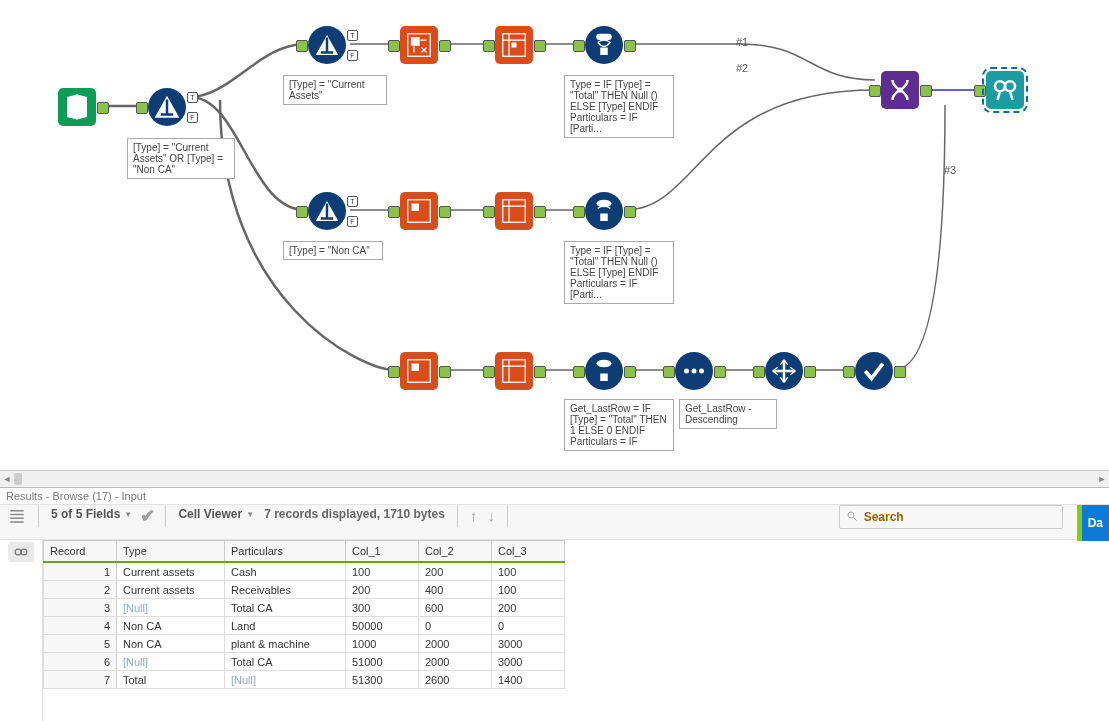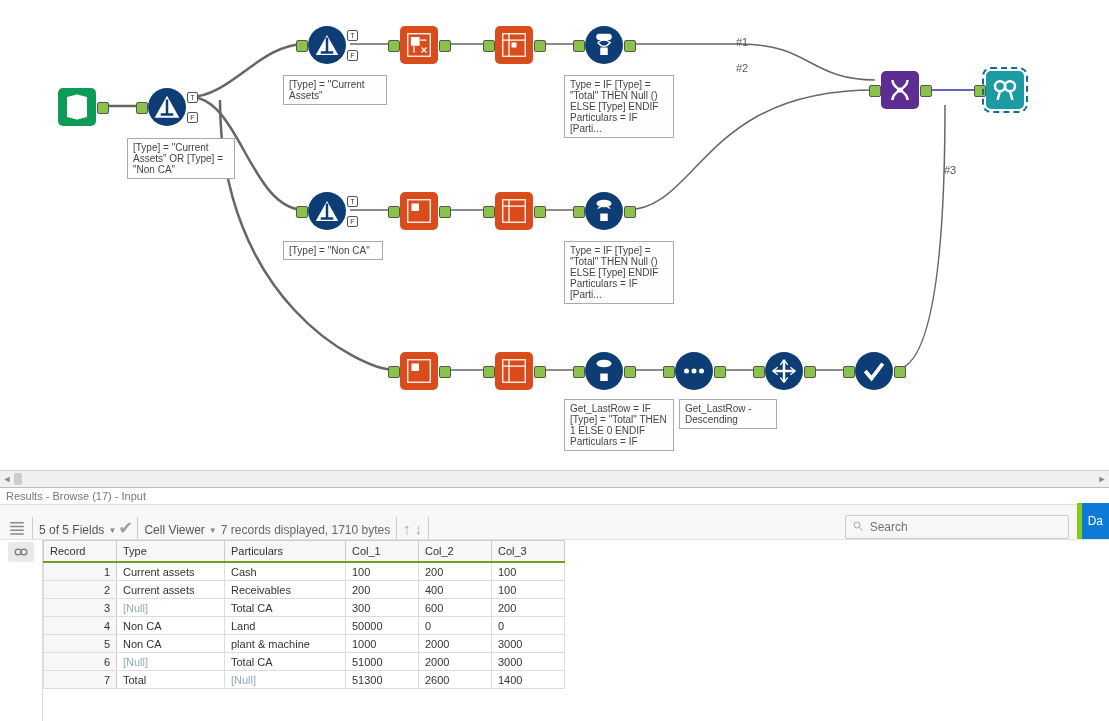--- a/index.html
+++ b/index.html
@@ -19,26 +19,26 @@
   .wire{position:absolute;stroke:#666;stroke-width:1.5;fill:none;}
   .wire.thick{stroke-width:2.5;}
   .wire.blue{stroke:#2d2dbb;}
   .scrollbar-h{position:absolute;left:0;bottom:0;width:1109px;height:16px;background:#f0f0f0;border-top:1px solid #ccc;}
   .scrollbar-h .thumb{position:absolute;left:14px;top:2px;width:8px;height:12px;background:#ccc;border-radius:2px;}
   .scroll-arrow{position:absolute;width:14px;height:14px;top:1px;display:flex;align-items:center;justify-content:center;color:#888;font-size:9px;}
 
   
   .results-panel{position:absolute;top:487px;left:0;width:1109px;height:234px;background:#fff;border-top:1px solid #bbb;}
   .results-header{height:16px;padding:0 6px;background:#fff;color:#777;font-size:11px;display:flex;align-items:center;}
-  .toolbar{height:34px;background:#f7f7f7;border-top:1px solid #e2e2e2;border-bottom:1px solid #e2e2e2;display:flex;align-items:flex-end;padding:0 6px;}
+  .toolbar{height:34px;background:#f7f7f7;border-top:1px solid #e2e2e2;border-bottom:1px solid #e2e2e2;display:flex;align-items:flex-start;padding:0 6px;gap:6px;font-weight:bold;}
   .tb-sep{width:1px;height:22px;background:#ccc;margin:0 4px;}
   .tb-btn{display:flex;align-items:center;color:#555;font-size:12px;gap:4px;padding:2px;}
   .tb-btn.icon{color:#aaa;font-size:15px;}
   .check{color:#9e9e9e;font-size:18px;}
-  .search-box{margin-left:auto;width:210px;height:22px;border:1px solid #ccc;border-radius:2px;display:flex;align-items:center;padding:0 6px;color:#737373;gap:6px;}
+  .search-box{margin-left:auto;width:210px;height:22px;border:1px solid #ccc;border-radius:2px;display:flex;align-items:center;padding:0 6px;color:#a16207;gap:6px;}
   .data-btn{background:#0d7bd6;color:#fff;height:36px;padding:0 6px;display:flex;align-items:center;margin-left:8px;margin-right:-6px;font-size:12px;border-left:5px solid #84cc16;}
 
   .grid-wrap{display:flex;height:calc(100% - 50px);}
   .left-rail{width:42px;background:#fff;border-right:1px solid #ddd;display:flex;flex-direction:column;align-items:center;padding-top:2px;gap:2px;}
   .rail-btn{width:26px;height:20px;color:#888;display:flex;align-items:center;justify-content:center;}
   .rail-btn.binoc{background:#e9e9e9;border-radius:3px;}
   .grid{overflow:auto;}
   table{border-collapse:collapse;font-size:11px;}
   th{background:#f7f7f7;border:1px solid #ccc;padding:2px 6px;text-align:left;font-weight:normal;color:#333;border-bottom:2px solid #6fa01f;height:16px;}
   th.rec{text-align:left;width:60px;}

